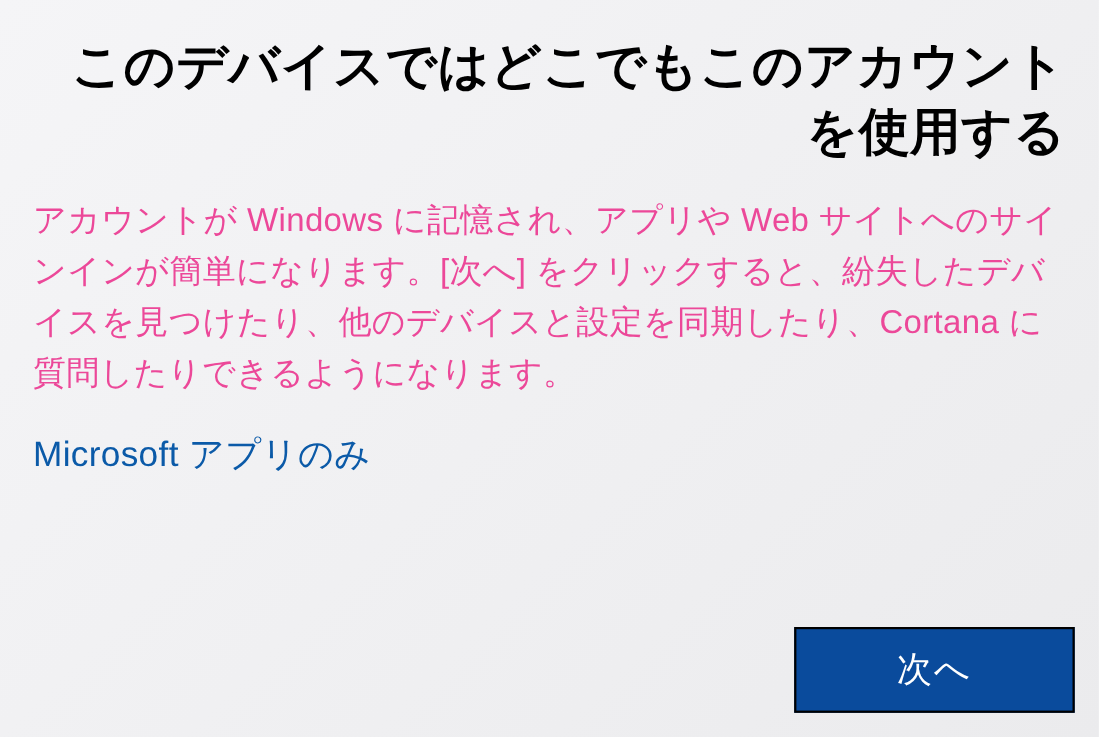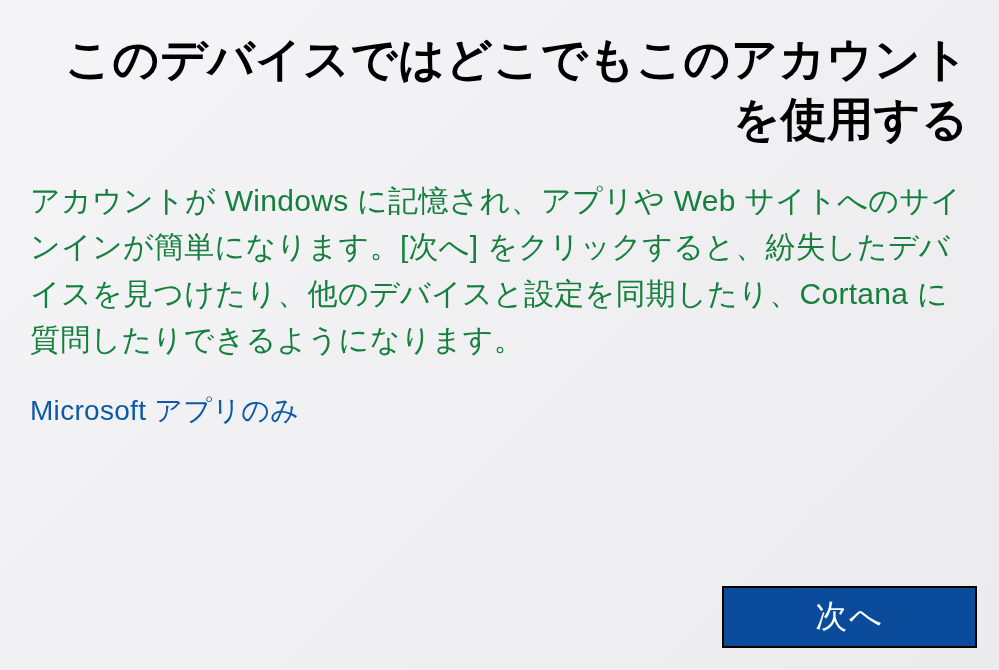--- a/index.html
+++ b/index.html
@@ -23,37 +23,37 @@
       line-height: 1.3;
       letter-spacing: 0.5px;
       color: #000000;
       margin-bottom: 28px;
       text-align: right;
     }
     .description {
       font-size: 30px;
       font-weight: 400;
       line-height: 1.55;
-      color: #15803d;
+      color: #ec4899;
       margin-bottom: 28px;
       letter-spacing: 0.3px;
     }
     .link {
-      font-size: 28px;
+      font-size: 32px;
       color: #0b5aa8;
       cursor: pointer;
       display: inline-block;
       letter-spacing: 0.3px;
     }
     .next-button {
       position: absolute;
       right: 22px;
       bottom: 22px;
       width: 255px;
-      height: 62px;
+      height: 78px;
       background: #0a4b9c;
       color: #ffffff;
       border: 2px solid #000000;
       font-size: 32px;
       font-family: inherit;
       cursor: pointer;
       display: flex;
       align-items: center;
       justify-content: center;
       letter-spacing: 2px;

